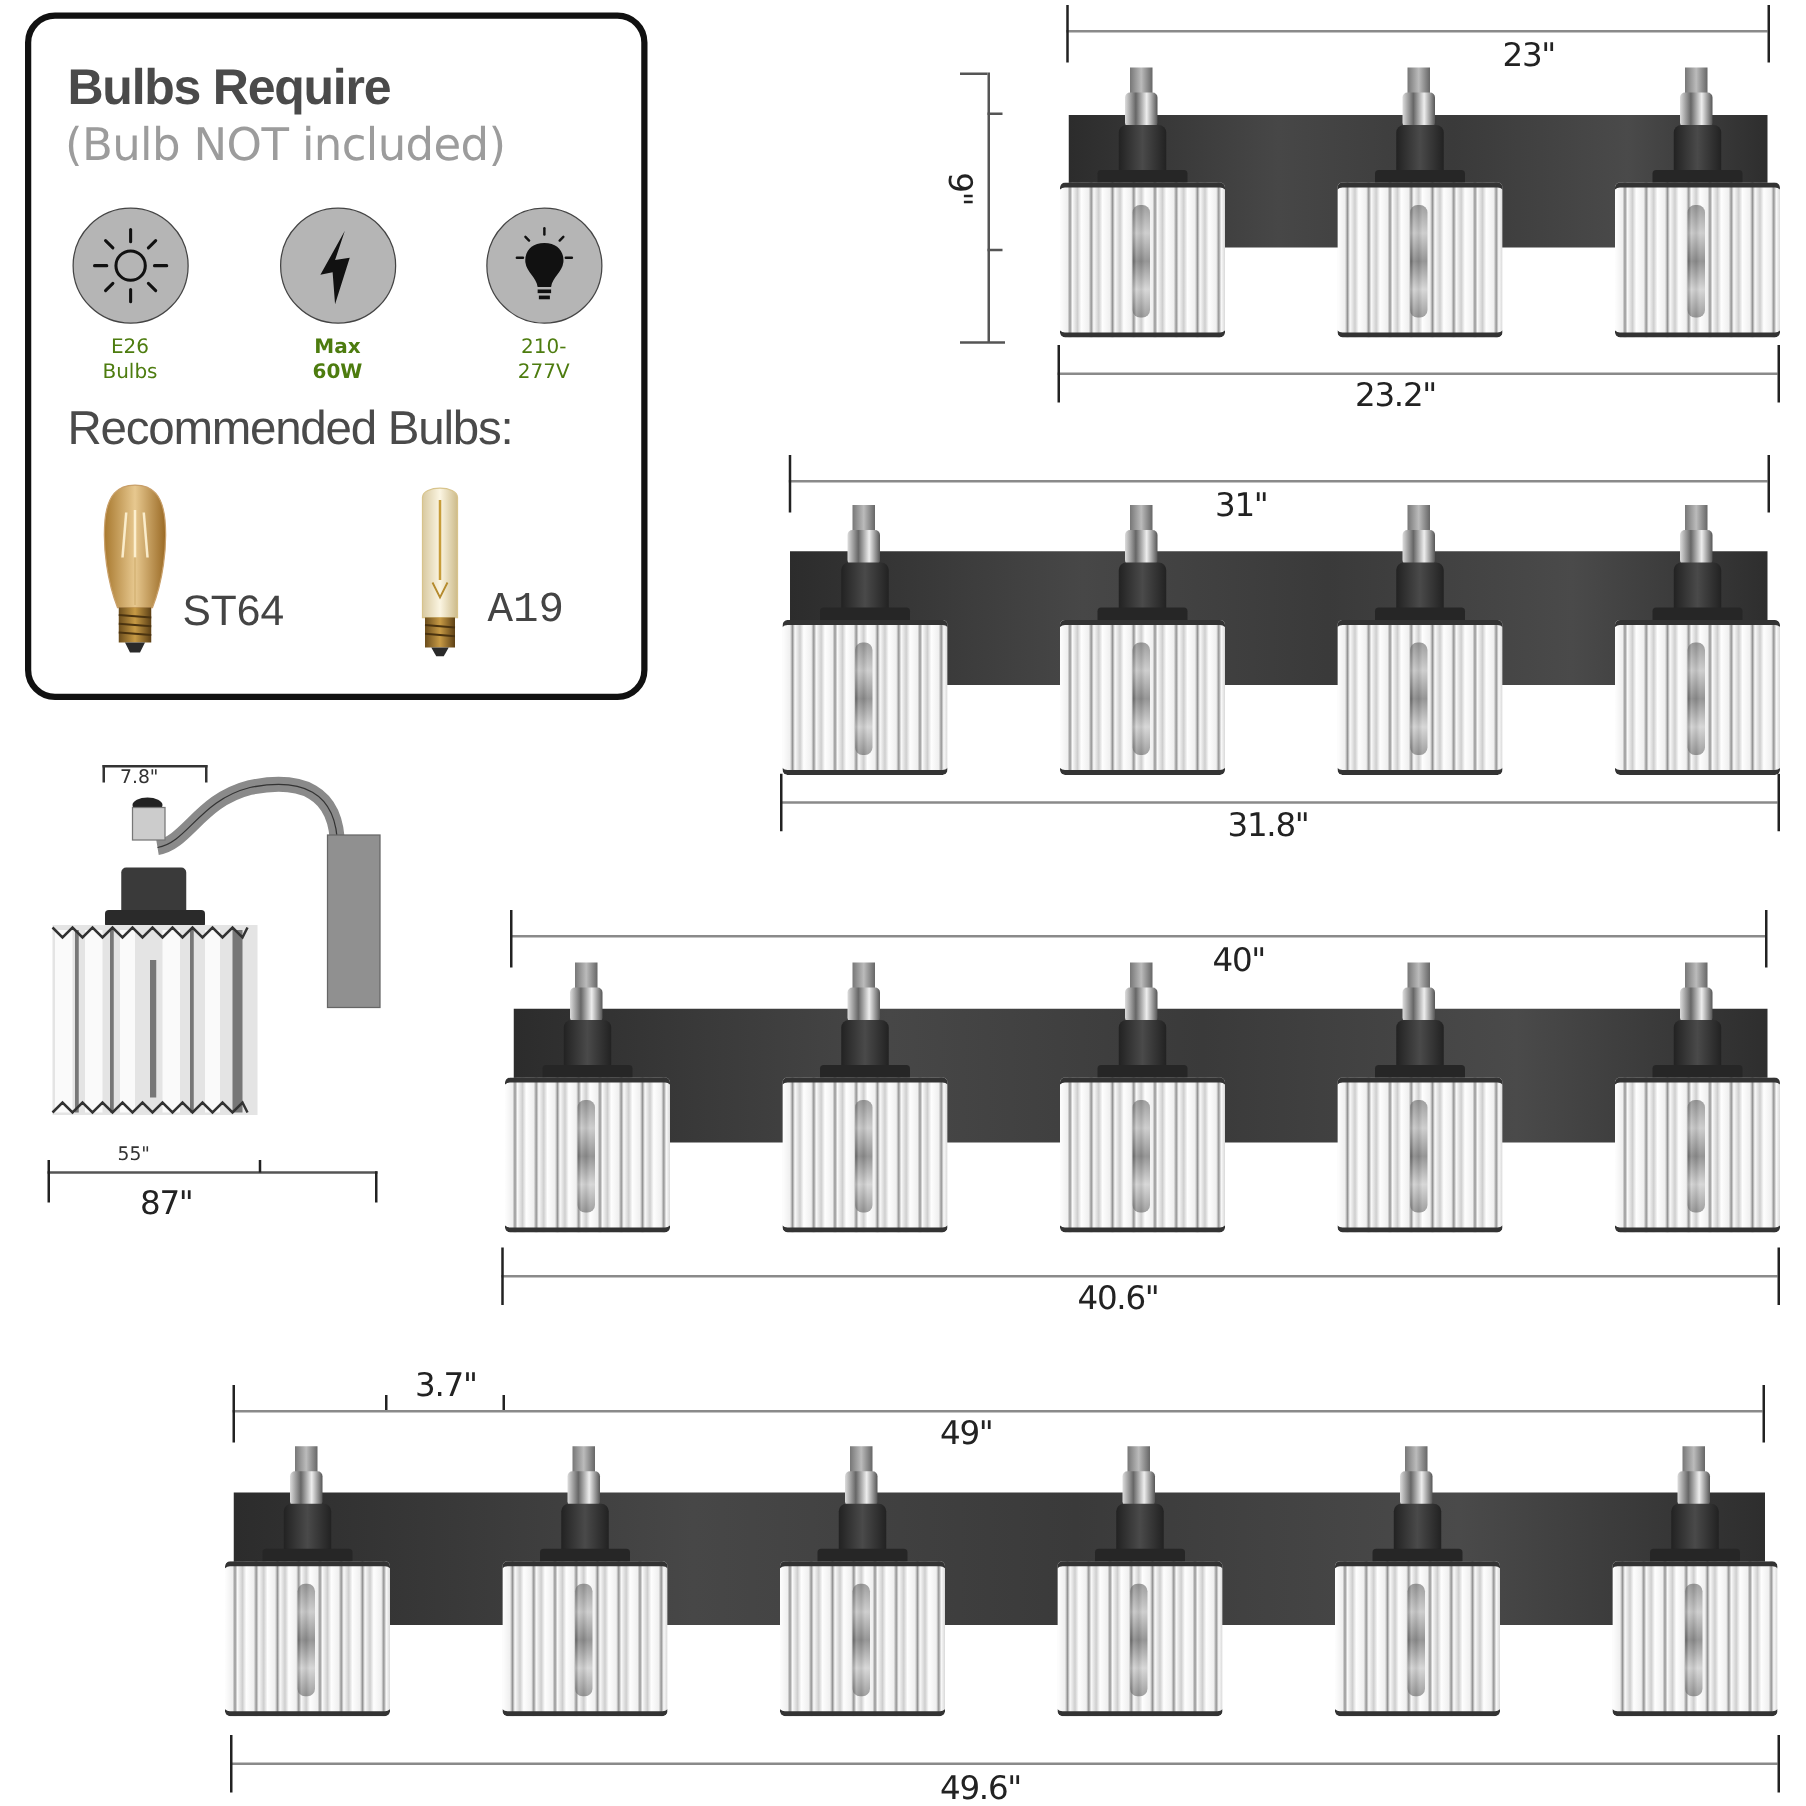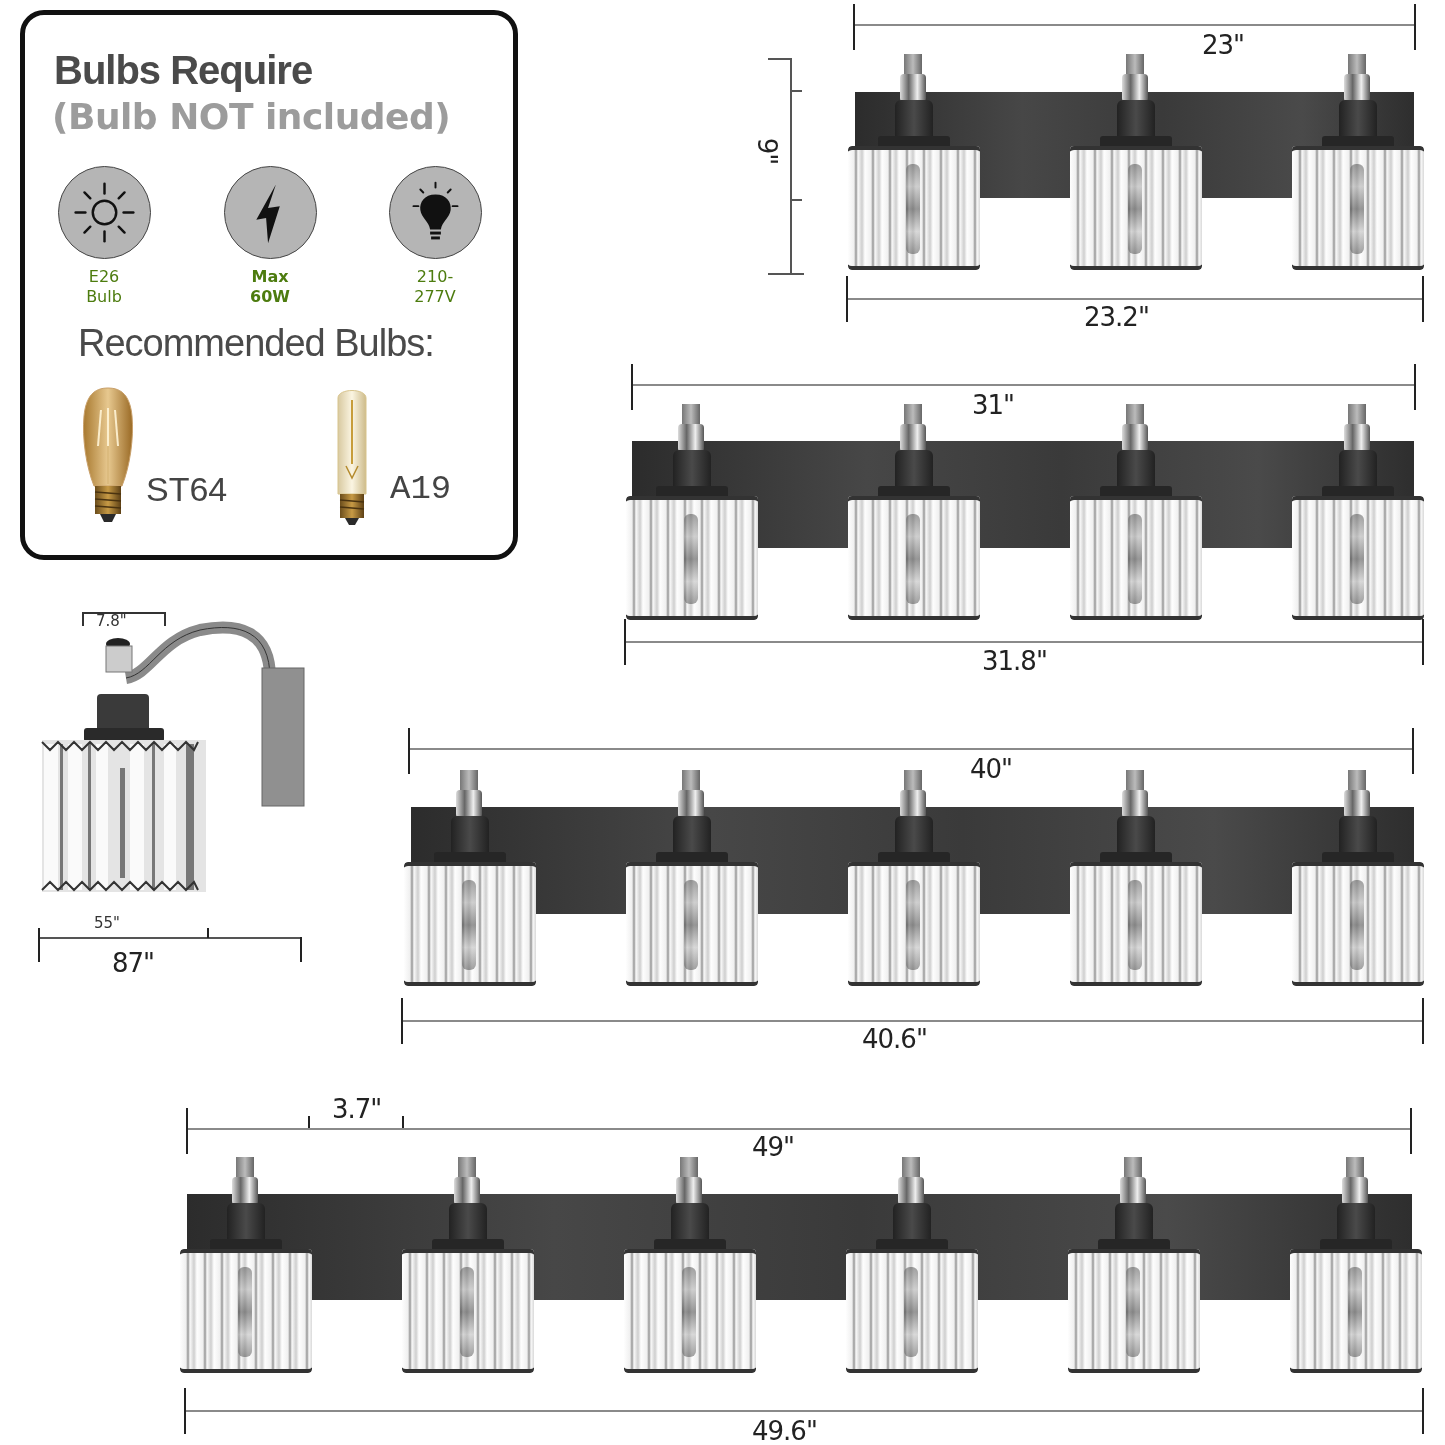--- a/index.html
+++ b/index.html
@@ -2,21 +2,21 @@
 <html><head>
 <meta charset="utf-8">
 <style>
   html, body { margin:0; padding:0; background:#ffffff; }
   body { width:1445px; height:1445px; position:relative; overflow:hidden; font-family:"Liberation Sans", sans-serif; }
   .abs { position:absolute; }
 
   
   .card { left:20px; top:10px; width:498px; height:550px; border:5px solid #111; border-radius:24px; box-sizing:border-box; background:#fff; }
   .card-title { left:34px; top:40px; font-size:40px; font-weight:bold; color:#4a4a4a; letter-spacing:-1px; }
-  .card-sub { left:34px; top:90px; font-size:36px; color:#9c9c9c; font-family:"DejaVu Sans", sans-serif; font-weight:700; letter-spacing:-0.5px; }
+  .card-sub { left:34px; top:90px; font-size:36px; color:#9c9c9c; font-family:"DejaVu Sans", sans-serif; font-weight:400; letter-spacing:-0.5px; }
   .spec { width:120px; text-align:center; }
   .spec .circle { width:93px; height:93px; border-radius:50%; background:#b5b5b5; border:1px solid #444; margin:0 auto; position:relative; box-sizing:border-box; }
   .spec .circle svg { position:absolute; left:0; top:0; width:100%; height:100%; }
   .spec .lbl { font-family:"DejaVu Sans", sans-serif; font-size:16px; color:#4d7c0f; line-height:20px; margin-top:8px; }
   .rec-title { left:34px; top:320px; font-size:38px; color:#4a4a4a; letter-spacing:-1px; }
   .bulb-lbl { font-size:34px; color:#444; }
 
   
   .hline { height:2px; background:#8a8a8a; }
   .vtick { width:2px; background:#222; }
@@ -54,21 +54,21 @@
           <line x1="66" y1="46.5" x2="76" y2="46.5"></line>
         <line x1="26" y1="26" x2="32" y2="32"></line>
           <line x1="61" y1="61" x2="67" y2="67"></line>
         <line x1="67" y1="26" x2="61" y2="32"></line>
           <line x1="32" y1="61" x2="26" y2="67"></line>
       </g>
     </svg>
   </div>
   <div class="lbl">
       <div>E26</div>
-      <div>Bulb</div>
+      <div>Bulbs</div>
     </div>
 </div>
 
 <div class="abs spec" style="left:210px;top:166px;font-weight:bold;">
   <div class="circle">
     <svg viewBox="0 0 93 93">
       <polygon points="52,18 44,42 56,40 44,78 42,52 32,54" fill="#111"></polygon>
     </svg>
   </div>
   <div class="lbl">
@@ -91,21 +91,21 @@
       <rect x="41" y="66" width="11" height="3" fill="#111"></rect>
         <rect x="42" y="71" width="9" height="3" fill="#111"></rect>
     </svg>
   </div>
   <div class="lbl">
       <div>210-</div>
       <div>277V</div>
     </div>
 </div>
 
-<div class="abs rec-title" style="left:54px;top:322px;margin-left:24px;">Recommended Bulbs:</div>
+<div class="abs rec-title" style="left:54px;top:322px;">Recommended Bulbs:</div>
 
 <div class="abs" style="left:74px;top:386px;width:68px;height:142px;">
   <svg viewBox="0 0 68 142" width="68" height="142">
     <defs>
       <linearGradient id="amber" x1="0" x2="1">
           <stop offset="0" stop-color="#a8792f"></stop>
           <stop offset="0.5" stop-color="#e7c88f"></stop>
           <stop offset="1" stop-color="#9a6a25"></stop>
         </linearGradient>
       <linearGradient id="brass" x1="0" x2="1">

